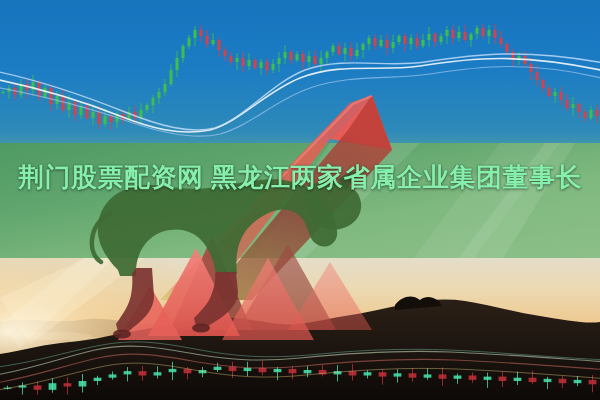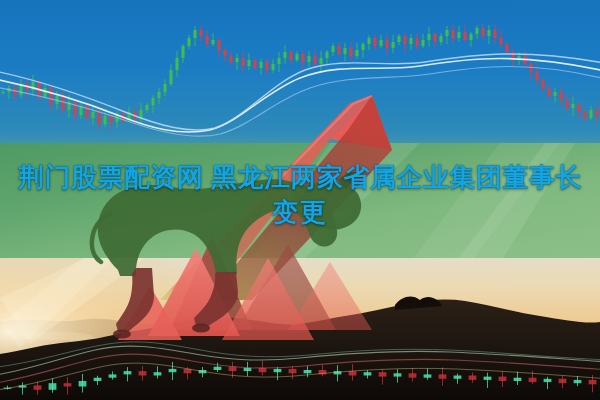--- a/index.html
+++ b/index.html
@@ -41,21 +41,21 @@
 
   
   .title-block{
     position:absolute;left:0;top:160px;width:600px;
     text-align:center;
     padding:0 14px;
     z-index:40;
   }
   .title-line{
     display:block;
-    color:#0ea5e9;
+    color:#86efac;
     font-size:26px;
     line-height:35px;
     font-weight:700;
     letter-spacing:0.5px;
     text-shadow:0 1px 3px rgba(0,0,0,.45), 0 0 1px rgba(0,0,0,.6);
     white-space:nowrap;
   }
   .title-line.l2{ letter-spacing:2px; }
 </style>
 </head>
@@ -513,16 +513,15 @@
 
         <ellipse cx="122" cy="334" rx="9" ry="4.5" fill="#5e2522" opacity=".9"></ellipse>
         <ellipse cx="201" cy="328" rx="9" ry="4.5" fill="#5e2522" opacity=".9"></ellipse>
       </g>
 
     </g>
   </svg>
 
   <div class="title-block">
     <span class="title-line l1">荆门股票配资网 黑龙江两家省属企业集团董事长</span>
-    <span class="title-line l2">变更</span>
   </div>
 
 </div>
 
 </body></html>

